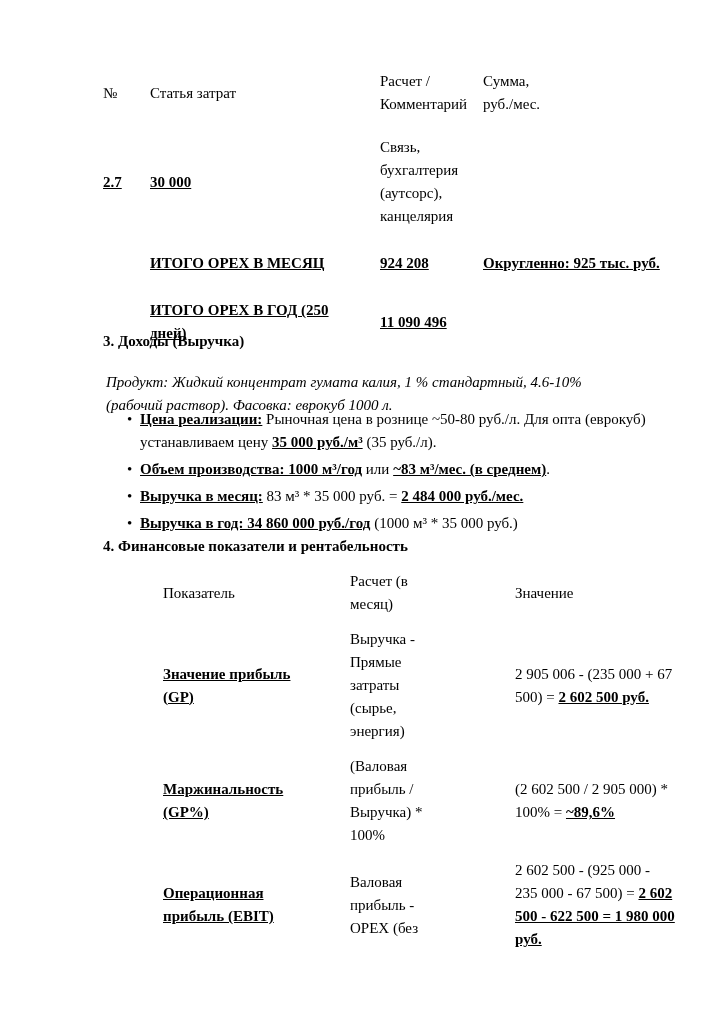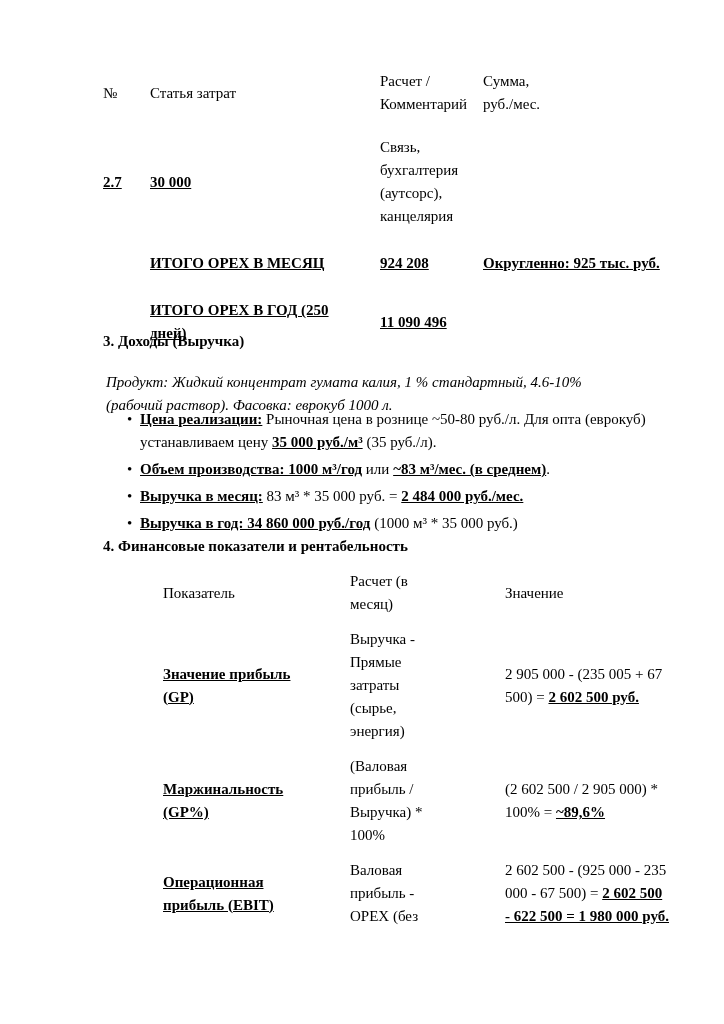--- a/index.html
+++ b/index.html
@@ -32,21 +32,21 @@
   .blist li { position:relative; padding-left:37px; margin-bottom:4px; }
   .blist li .dot { position:absolute; left:24px; top:0; }
   .h4a { position:absolute; left:103px; top:535px; font-weight:bold; }
 
   
   .t2 { position:absolute; left:163px; top:570px; display:flex; flex-direction:column; }
   .t2row { display:grid; grid-template-columns:187px 155px 170px; align-items:center; }
   .t2row .metric { max-width:130px; }
   .t2row .calc   { max-width:92px; }
   .t2row .hcalc  { max-width:80px; }
-  .t2row .val    { max-width:165px; }
+  .t2row .val    { max-width:165px;margin-left:10px; }
   .t2 .t2row + .t2row { margin-top:12px; }
 </style>
 </head>
 <body>
 
 <div class="page">
 
   <div class="t1">
     <div class="t1row">
       <div class="cell">№</div>
@@ -99,21 +99,21 @@
   <div class="t2">
     <div class="t2row">
       <div class="metric">Показатель</div>
       <div class="calc hcalc">Расчет (в месяц)</div>
       <div class="val">Значение</div>
     </div>
 
     <div class="t2row">
       <div class="metric b">Значение прибыль (GP)</div>
       <div class="calc">Выручка - Прямые затраты (сырье, энергия)</div>
-      <div class="val"><span>2 905 000 - (235 005 + 67 500) = </span><span class="b">2 602 500 руб.</span></div>
+      <div class="val"><span>2 905 006 - (235 000 + 67 500) = </span><span class="b">2 602 500 руб.</span></div>
     </div>
 
     <div class="t2row">
       <div class="metric b">Маржинальность (GP%)</div>
       <div class="calc">(Валовая прибыль / Выручка) * 100%</div>
       <div class="val"><span>(2 602 500 / 2 905 000) * 100% = </span><span class="b">~89,6%</span></div>
     </div>
 
     <div class="t2row">
       <div class="metric b">Операционная прибыль (EBIT)</div>

